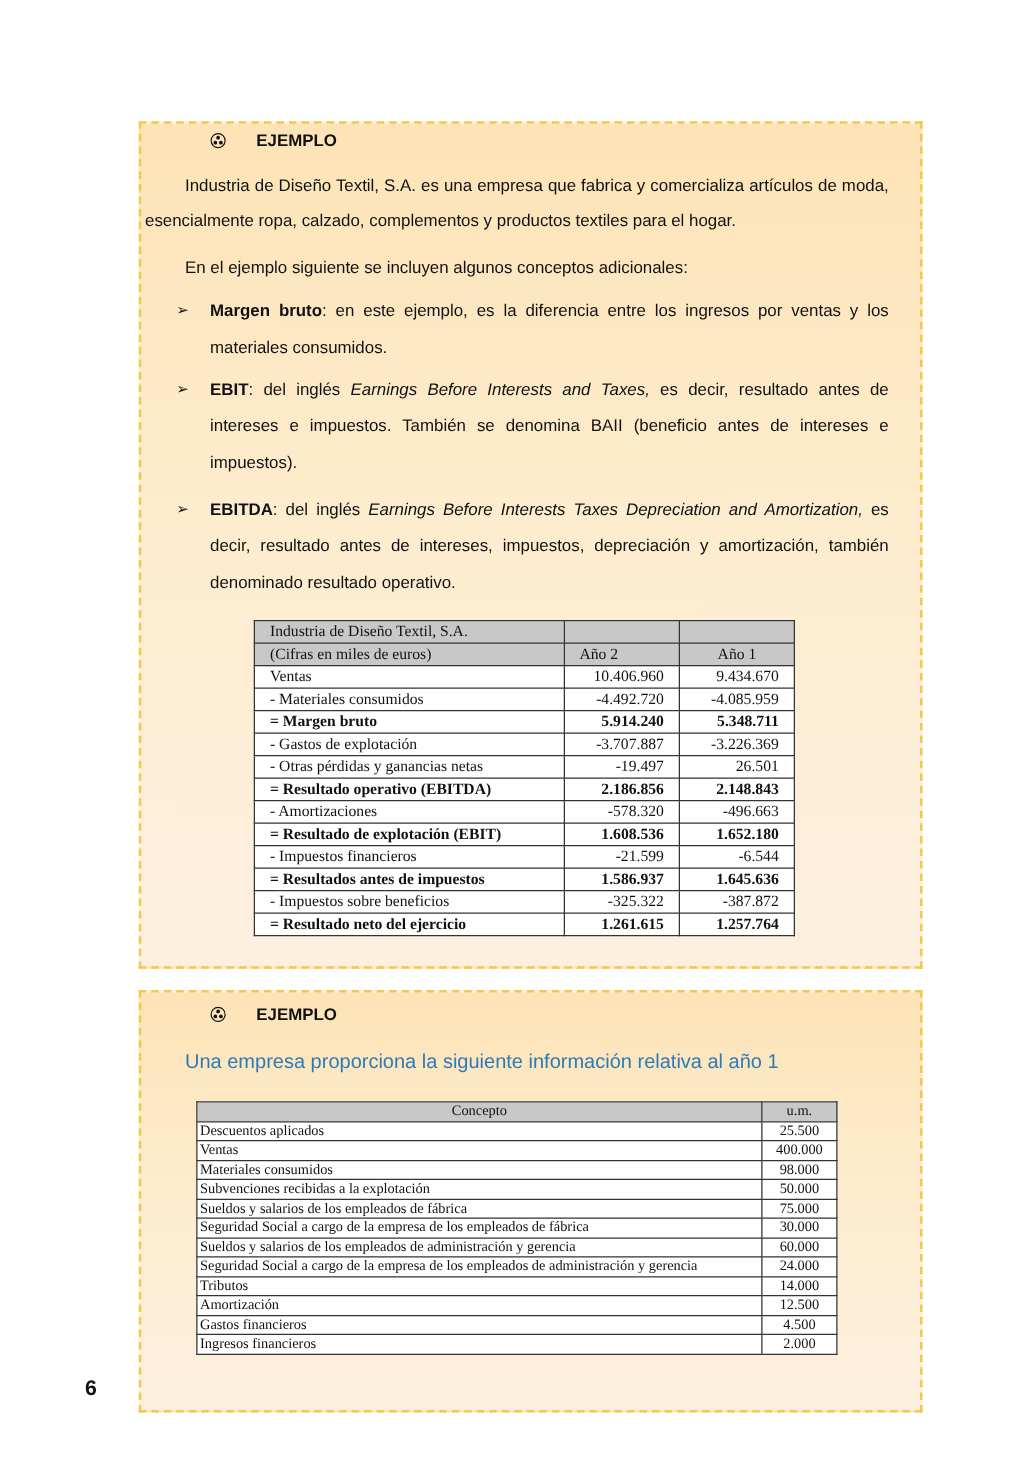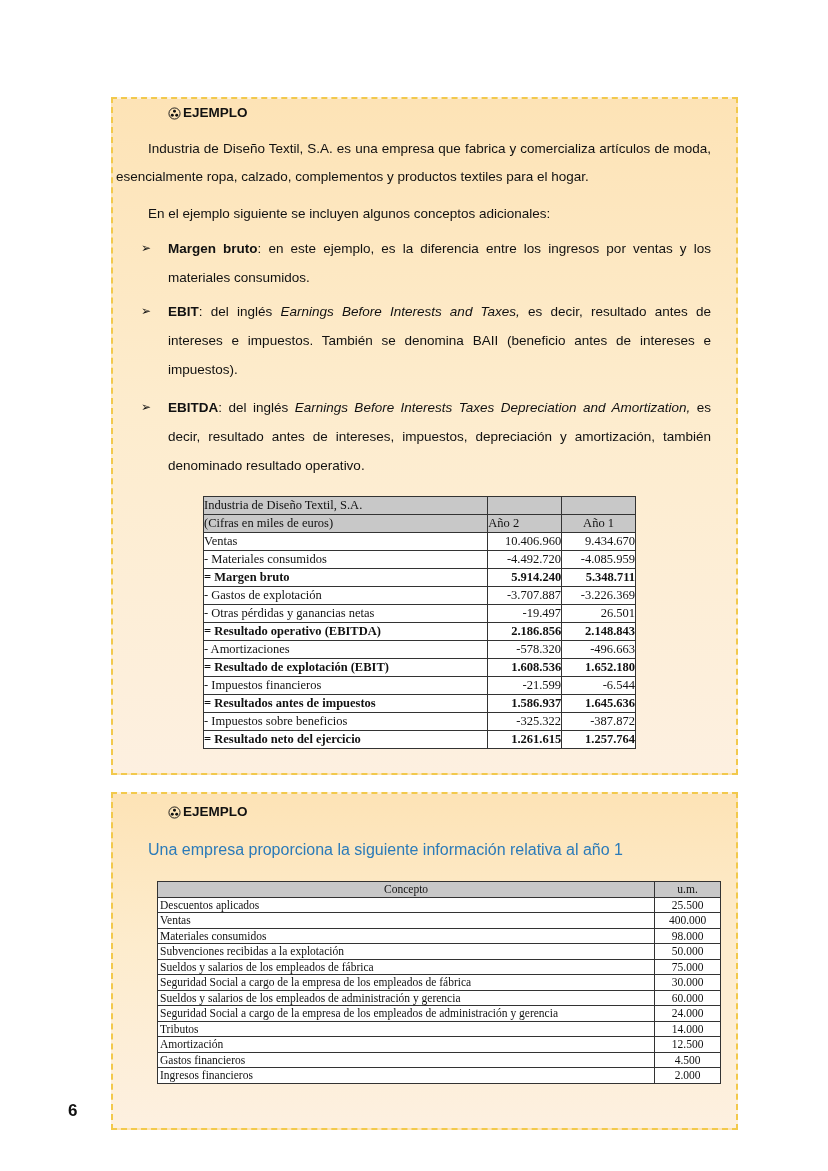--- a/index.html
+++ b/index.html
@@ -5,28 +5,28 @@
   html, body { margin:0; padding:0; }
   body { width:828px; height:1171px; background:#ffffff; position:relative; font-family:"Liberation Sans", sans-serif; color:#111; }
   .box {
     position:absolute; left:111px; width:627px;
     border:2px dashed #f2c94c;
     background:linear-gradient(180deg, #fde3b6 0%, #fdeccd 45%, #fdf0e0 100%);
     box-sizing:border-box;
   }
   #box1 { top:97px; height:678px; }
   #box2 { top:792px; height:338px; }
-  .ej-title { position:absolute; left:55px; font-weight:bold; font-size:13.5px; display:flex; align-items:flex-end; gap:2px; }
+  .ej-title { position:absolute; left:55px; font-weight:bold; font-size:13.5px; display:flex; align-items:center; gap:24px; }
   .ej-icon { width:13px; height:13px; }
   .para { position:absolute; font-size:13.5px; line-height:28px; text-align:justify; }
   .bullet { position:absolute; left:28px; width:570px; font-size:13.5px; line-height:29px; }
   .bullet .arrow { position:absolute; left:0; top:0; font-size:12px; }
   .bullet .txt { margin-left:27px; text-align:justify; }
   table.fin { position:absolute; border-collapse:collapse; font-family:"Liberation Serif", serif; font-size:12.5px; background:#fff; }
-  table.fin td { border:1px solid #333; padding:0 0; height:17px; }
+  table.fin td { border:1px solid #333; padding:0 12px; height:17px; }
   table.fin td.num { text-align:right; }
   table.fin tr.hdr td { background:#c8c8c8; }
   table.fin tr.bold td { font-weight:bold; }
   table.data2 { position:absolute; border-collapse:collapse; font-family:"Liberation Serif", serif; font-size:11.5px; background:#fff; }
   table.data2 td { border:1px solid #333; padding:0 2px; height:14.5px; line-height:14px; }
   table.data2 tr.hdr td { background:#c8c8c8; text-align:center; }
   table.data2 td.num { text-align:center; }
   .intro2 { position:absolute; left:35px; top:47px; font-size:16px; color:#2b7bb9; }
   .page-num { position:absolute; left:68px; top:1101px; font-weight:bold; font-size:17px; }
 </style>
@@ -139,21 +139,21 @@
   <div class="ej-title" style="top:10px;">
     <svg class="ej-icon" viewBox="0 0 14 14">
         <circle cx="7" cy="7" r="6" fill="none" stroke="#111" stroke-width="1"></circle>
         <circle cx="7" cy="4.5" r="1.6" fill="#111"></circle>
         <circle cx="4.6" cy="8.8" r="1.6" fill="#111"></circle>
         <circle cx="9.4" cy="8.8" r="1.6" fill="#111"></circle>
       </svg>
     <span>EJEMPLO</span>
   </div>
   <div class="intro2">Una empresa proporciona la siguiente información relativa al año 1</div>
-  <table class="data2" style="left:44px; top:87px; width:564px;">
+  <table class="data2" style="left:44px; top:87px; width:513px;">
     <tbody id="data2-body">
       <tr class="hdr">
         <td style="width:448px;">Concepto</td>
         <td style="width:55px;">u.m.</td>
       </tr>
     <tr>
           <td>Descuentos aplicados</td>
           <td class="num">25.500</td>
         </tr>
         <tr>

